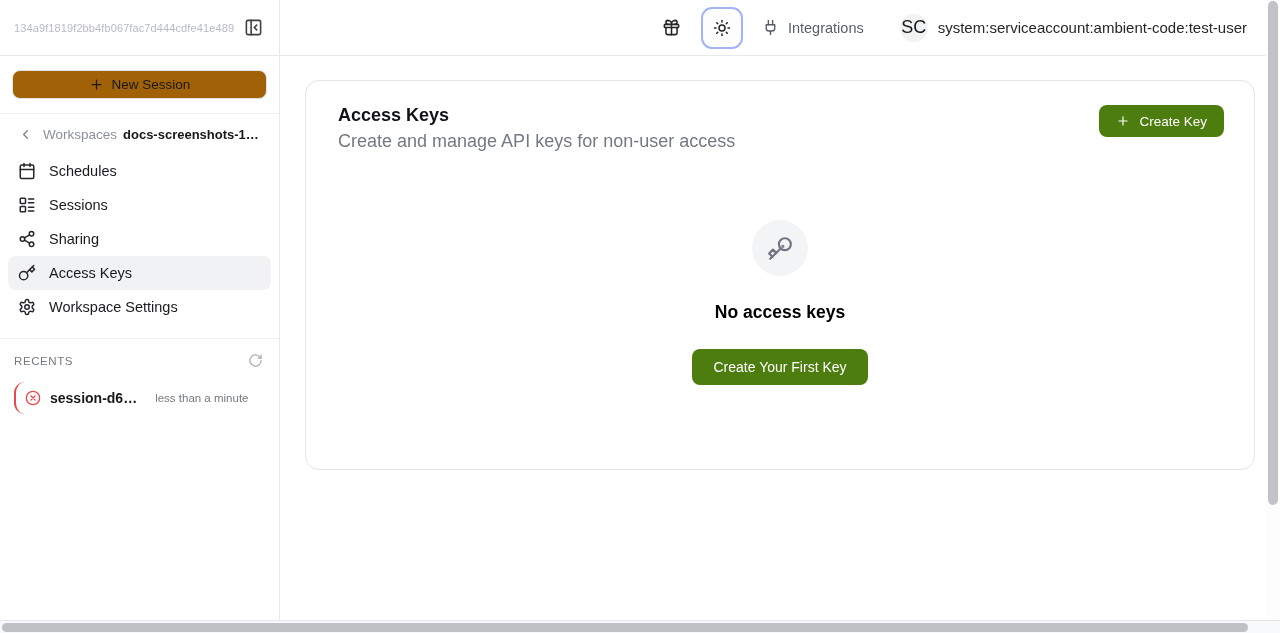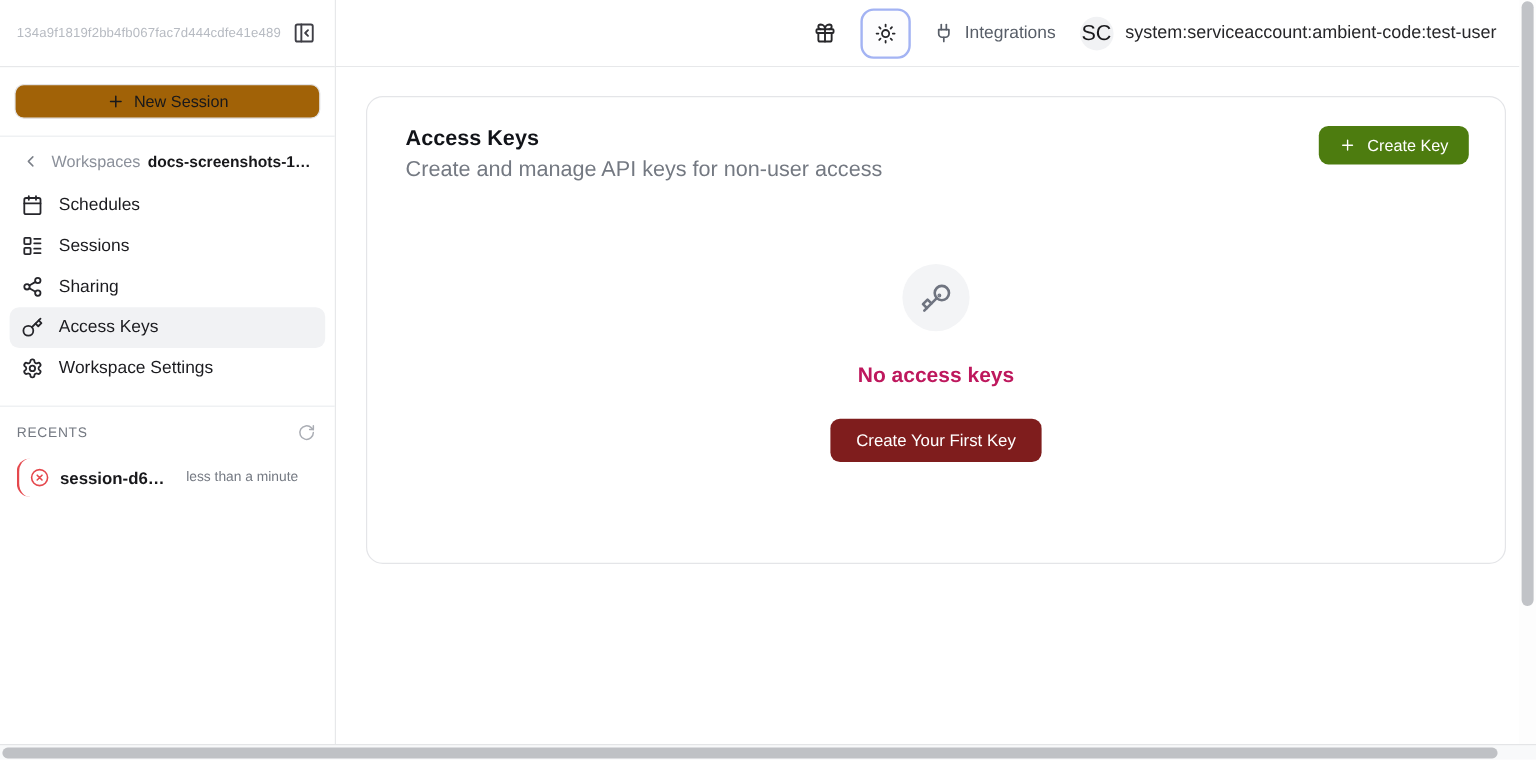--- a/index.html
+++ b/index.html
@@ -34,40 +34,40 @@
   .recent-name { font-size:14px; font-weight:600; color:#18181b; }
   .recent-time { font-size:11.5px; color:#747982; margin-left:9px; }
   .err-ic { color:#e5484d; display:inline-flex; }
 
   
   .right { flex:1; display:flex; flex-direction:column; min-width:0; }
   .topbar { height:56px; border-bottom:1px solid #e7e8ea; display:flex; align-items:center; justify-content:flex-end; padding-right:33px; background:#fff; }
   .topbar .gift { color:#27272a; margin-right:18px; }
   .theme-btn { width:42px; height:42px; border:2px solid #a3b3f3; border-radius:11px; background:#fdfdfe;
     display:flex; align-items:center; justify-content:center; color:#27272a; cursor:pointer; margin-right:19px; }
-  .integrations { display:flex; align-items:center; gap:9px; color:#585e68; cursor:pointer; margin-right:20px; }
+  .integrations { display:flex; align-items:center; gap:9px; color:#585e68; cursor:pointer; margin-right:36px; }
   .integrations-label { font-size:14.5px; color:#585e68; }
   .avatar { width:28px; height:28px; border-radius:50%; background:#f1f2f4; display:flex; align-items:center; justify-content:center;
     font-size:18px; font-weight:500; color:#18181b; margin-right:10px; cursor:pointer; }
   .username { font-size:15px; color:#27272a; white-space:nowrap; }
 
   
   .content { flex:1; padding:24px 25px; background:#fff; }
   .card { border:1px solid #e4e5e8; border-radius:14px; background:#fff; height:390px; }
   .card-head { display:flex; align-items:flex-start; justify-content:space-between; padding:24px 30px 0 32px; }
   .card-title { font-size:18px; font-weight:700; color:#111318; }
   .card-sub { font-size:18px; color:#747982; margin-top:5px; }
   .btn-primary { display:flex; align-items:center; gap:9px; background:#4d7c0f; color:#fff; border:none; border-radius:8px;
     height:32px; padding:0 17px; font-size:13.5px; font-weight:500; cursor:pointer; font-family:inherit; }
   .empty { display:flex; flex-direction:column; align-items:center; margin-top:68px; }
   .empty-ic { width:56px; height:56px; border-radius:50%; background:#f3f4f6; display:flex; align-items:center; justify-content:center; color:#6f7480; }
   .empty-ic svg { transform:rotate(180deg); }
-  .empty-title { font-size:17.5px; font-weight:700; color:#be185d; margin-top:26px; }
+  .empty-title { font-size:17.5px; font-weight:700; color:#000000; margin-top:26px; }
   .empty-desc { font-size:14px; color:#747982; margin-top:15px; }
-  .btn-cta { display:flex; align-items:center; justify-content:center; background:#7f1d1d; color:#fff; border:none; border-radius:8px;
+  .btn-cta { display:flex; align-items:center; justify-content:center; background:#4d7c0f; color:#fff; border:none; border-radius:8px;
     height:36px; padding:0 21px; font-size:14px; font-weight:500; cursor:pointer; margin-top:26px; font-family:inherit; }
 
   
   .vscroll-track { position:absolute; top:0; right:0; width:14px; height:620px; background:#fdfdfd; }
   .vscroll-thumb { position:absolute; top:1px; right:2px; width:10px; height:504px; background:#c1c3c7; border-radius:5px; }
   .hscroll-track { position:absolute; left:0; top:620px; width:1280px; height:13px; background:#f8f9fa; border-top:1px solid #e4e5e7; }
   .hscroll-thumb { position:absolute; left:2px; top:2px; width:1246px; height:9px; background:#bfc1c5; border-radius:4.5px; }
 
   svg { display:block; }
 </style>

